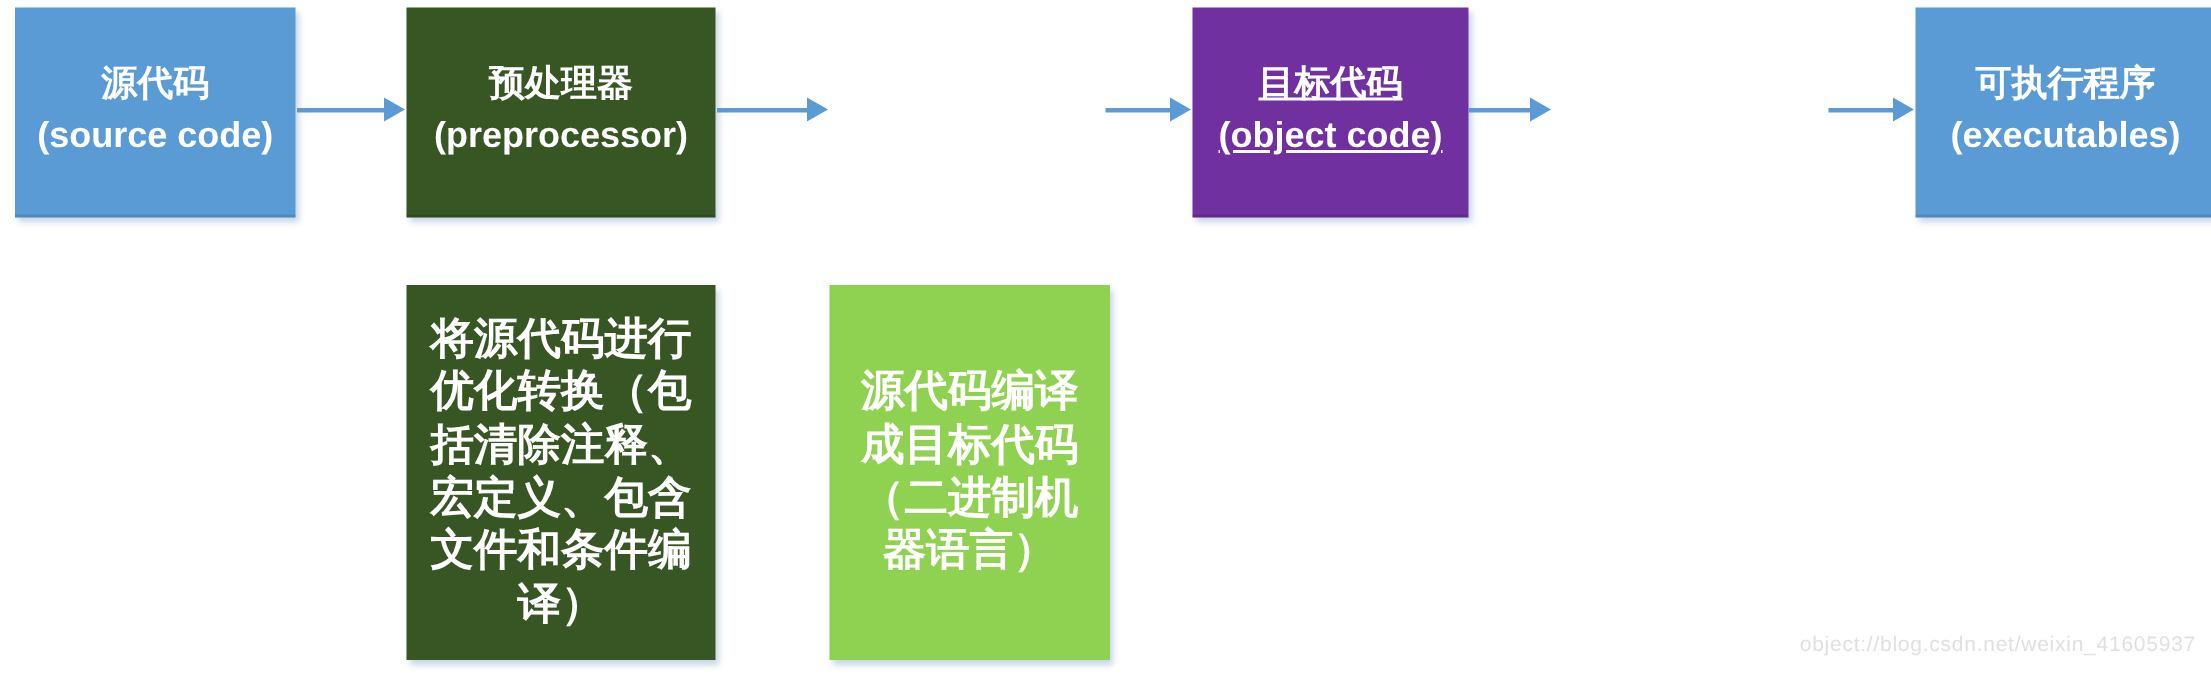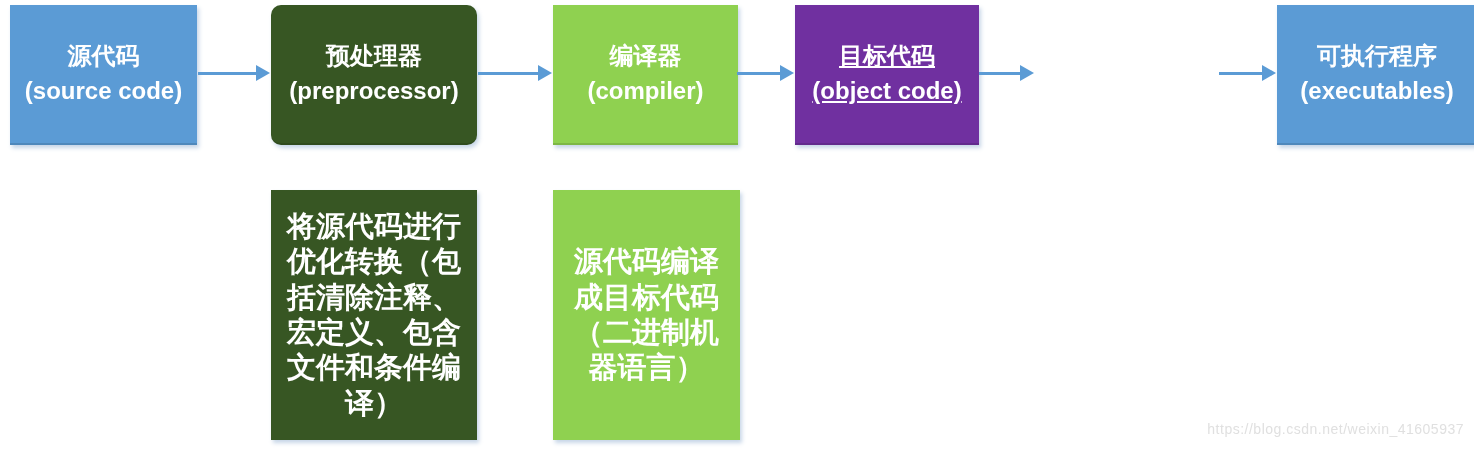--- a/index.html
+++ b/index.html
@@ -12,21 +12,21 @@
   }
   .node{
     position:absolute;top:5px;height:138px;
     display:flex;align-items:center;justify-content:center;
     text-align:center;color:#ffffff;font-weight:bold;
     font-size:24px;line-height:1.45;white-space:pre-line;
     box-shadow:2px 3px 4px rgba(130,165,205,.45);
     border-bottom:2px solid rgba(0,0,0,.12);
   }
   .n1{left:10px;width:187px;}
-  .n2{left:271px;width:206px;border-radius:10px;}
+  .n2{left:271px;width:206px;}
   .n3{left:553px;width:185px;}
   .n4{left:795px;width:184px;}
   .n5{left:1035px;width:184px;}
   .n6{left:1277px;width:200px;}
 
   .note{
     position:absolute;top:190px;height:250px;
     display:flex;align-items:center;justify-content:center;
     text-align:center;color:#ffffff;font-weight:bold;
     font-size:29px;line-height:1.22;white-space:pre-line;
@@ -76,24 +76,20 @@
   <div class="node n2" style="background: rgb(55, 86, 35);">
     <span>预处理器
 (preprocessor)</span>
   </div>
 
   <div class="arrow a2">
     <span class="arrow-line"></span>
     <span class="arrow-head"></span>
   </div>
 
-  <div class="node n3" style="background: rgb(143, 209, 80);">
-    <span>编译器
-(compiler)</span>
-  </div>
 
   <div class="arrow a3">
     <span class="arrow-line"></span>
     <span class="arrow-head"></span>
   </div>
 
   <div class="node n4" style="background: rgb(112, 48, 160); text-decoration: underline;">
     <span>目标代码
 (object code)</span>
   </div>
@@ -123,15 +119,15 @@
 
   <div class="note note1" style="background: rgb(55, 86, 35);">
     <span>将源代码进行
 优化转换（包
 括清除注释、
 宏定义、包含
 文件和条件编
 译）</span>
   </div>
 
-  <div class="watermark">https://blog.csdn.net/weixin_41605937</div>
+  <div class="watermark">object://blog.csdn.net/weixin_41605937</div>
 
 </div>
 
 </body></html>

